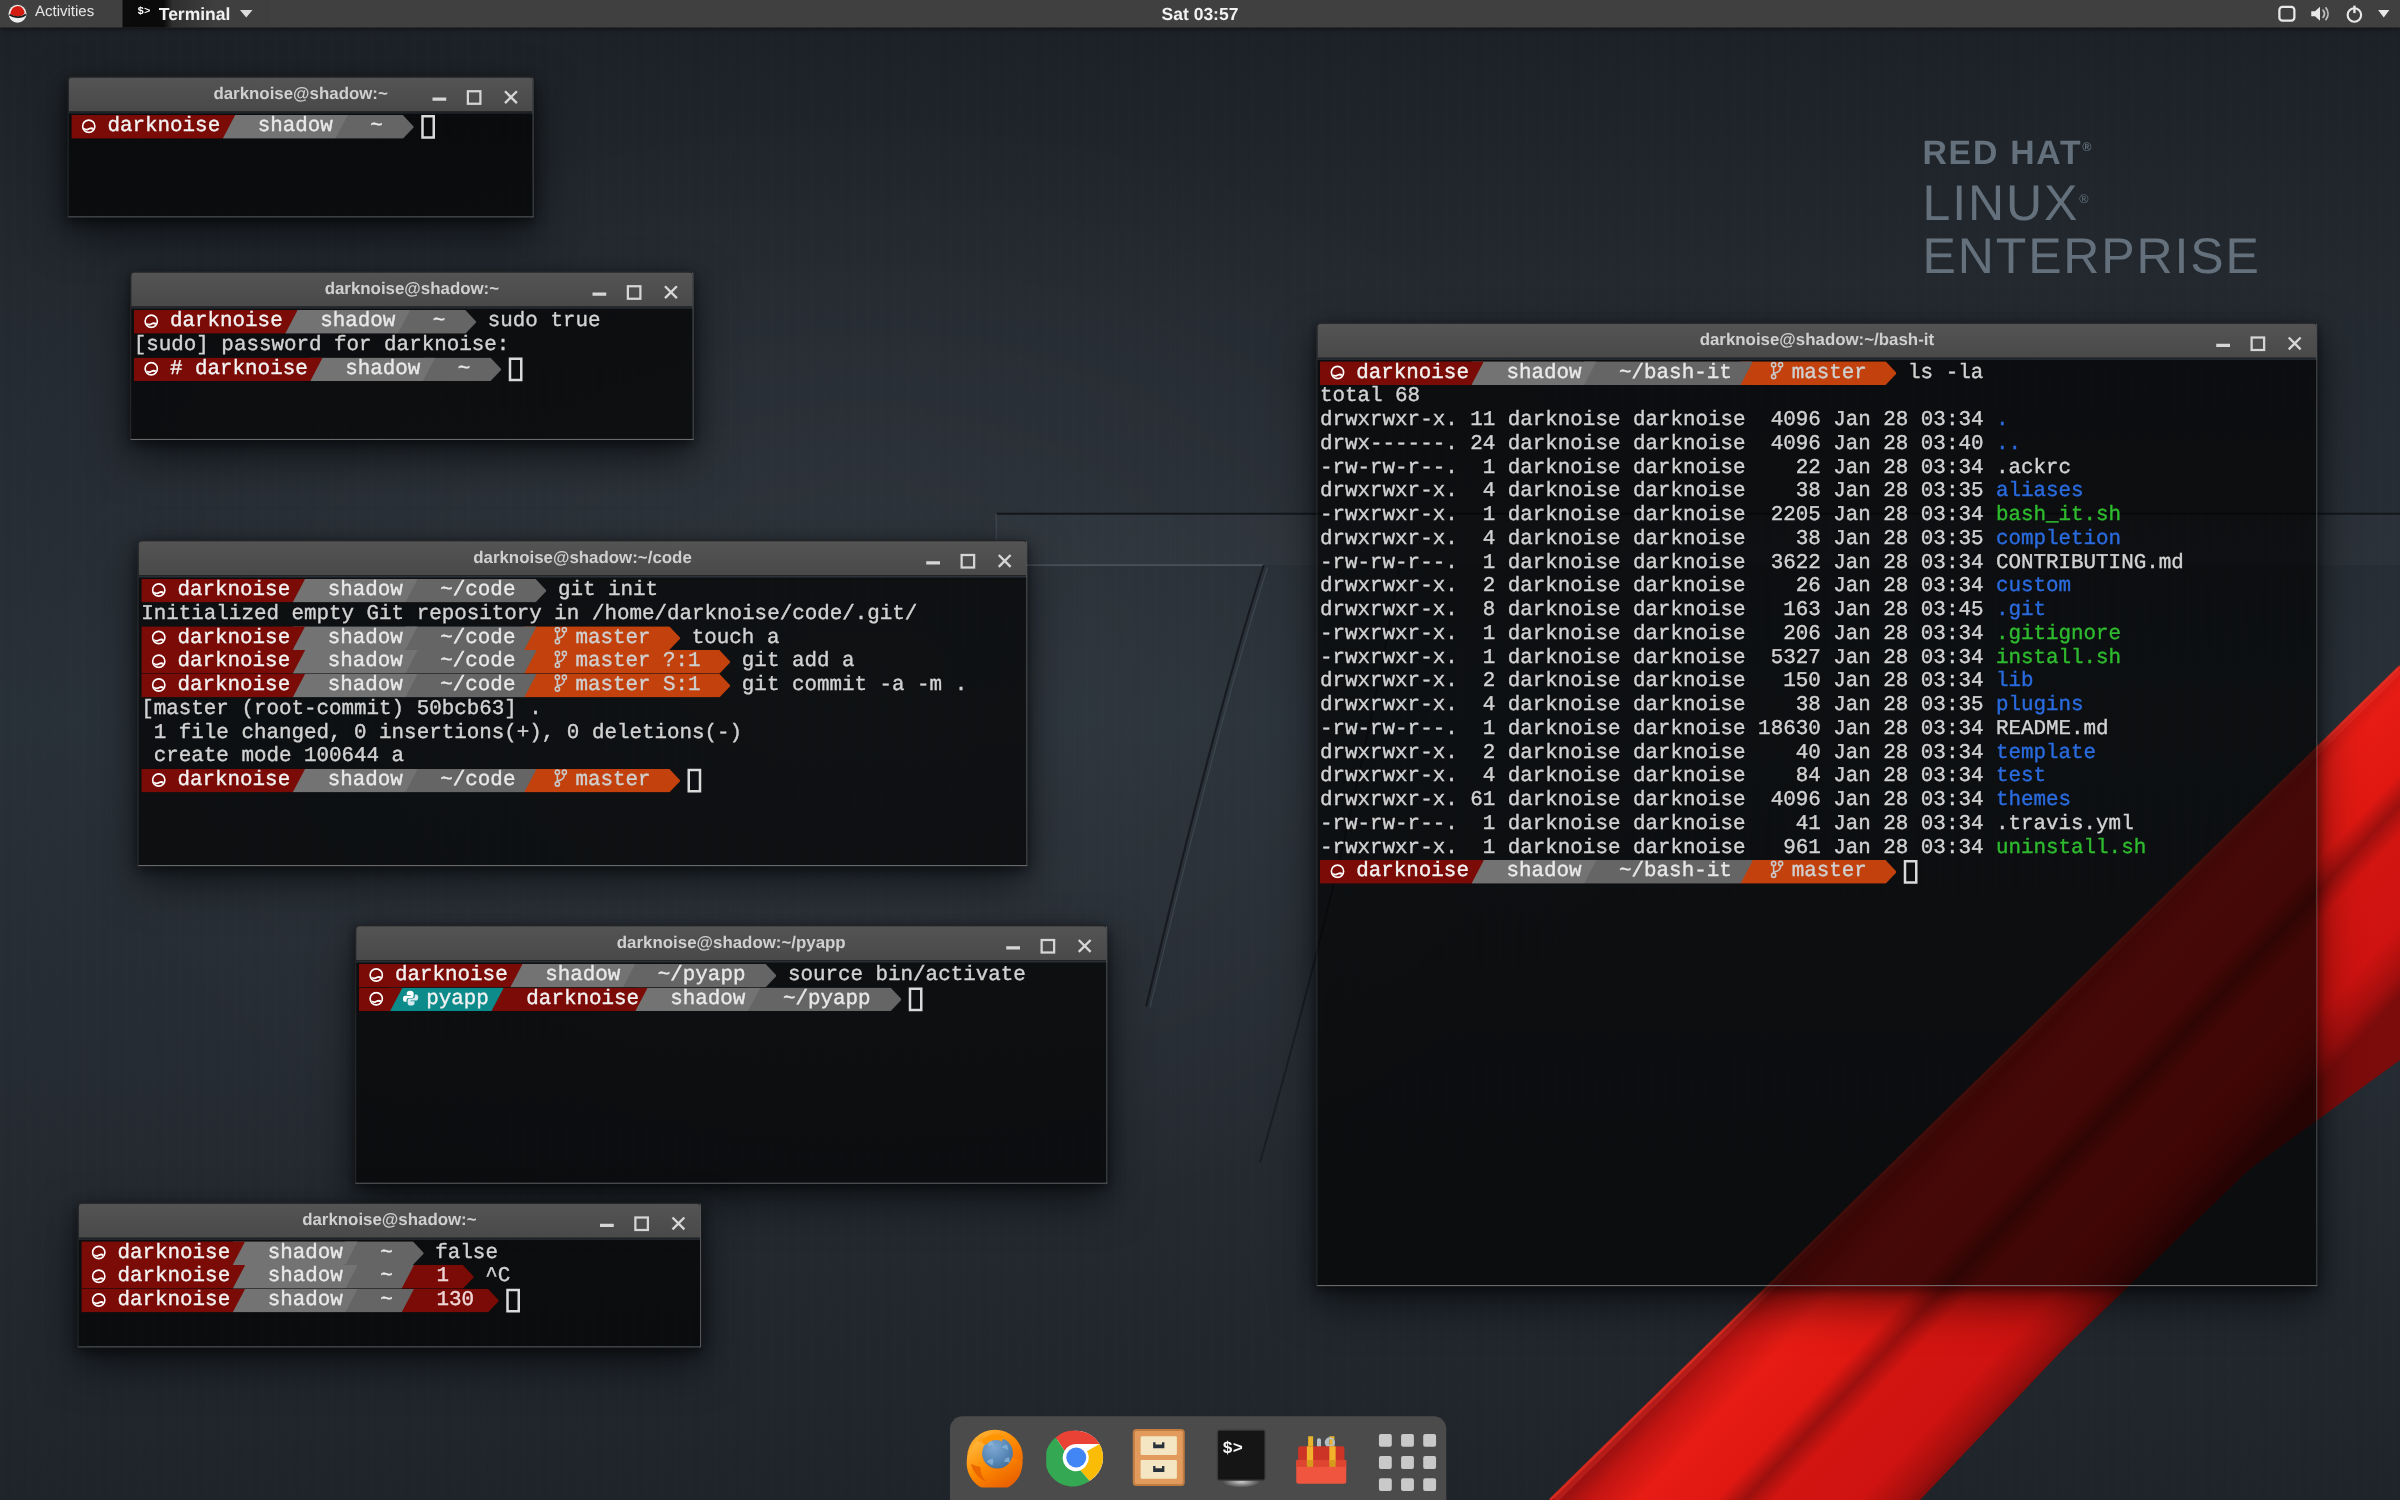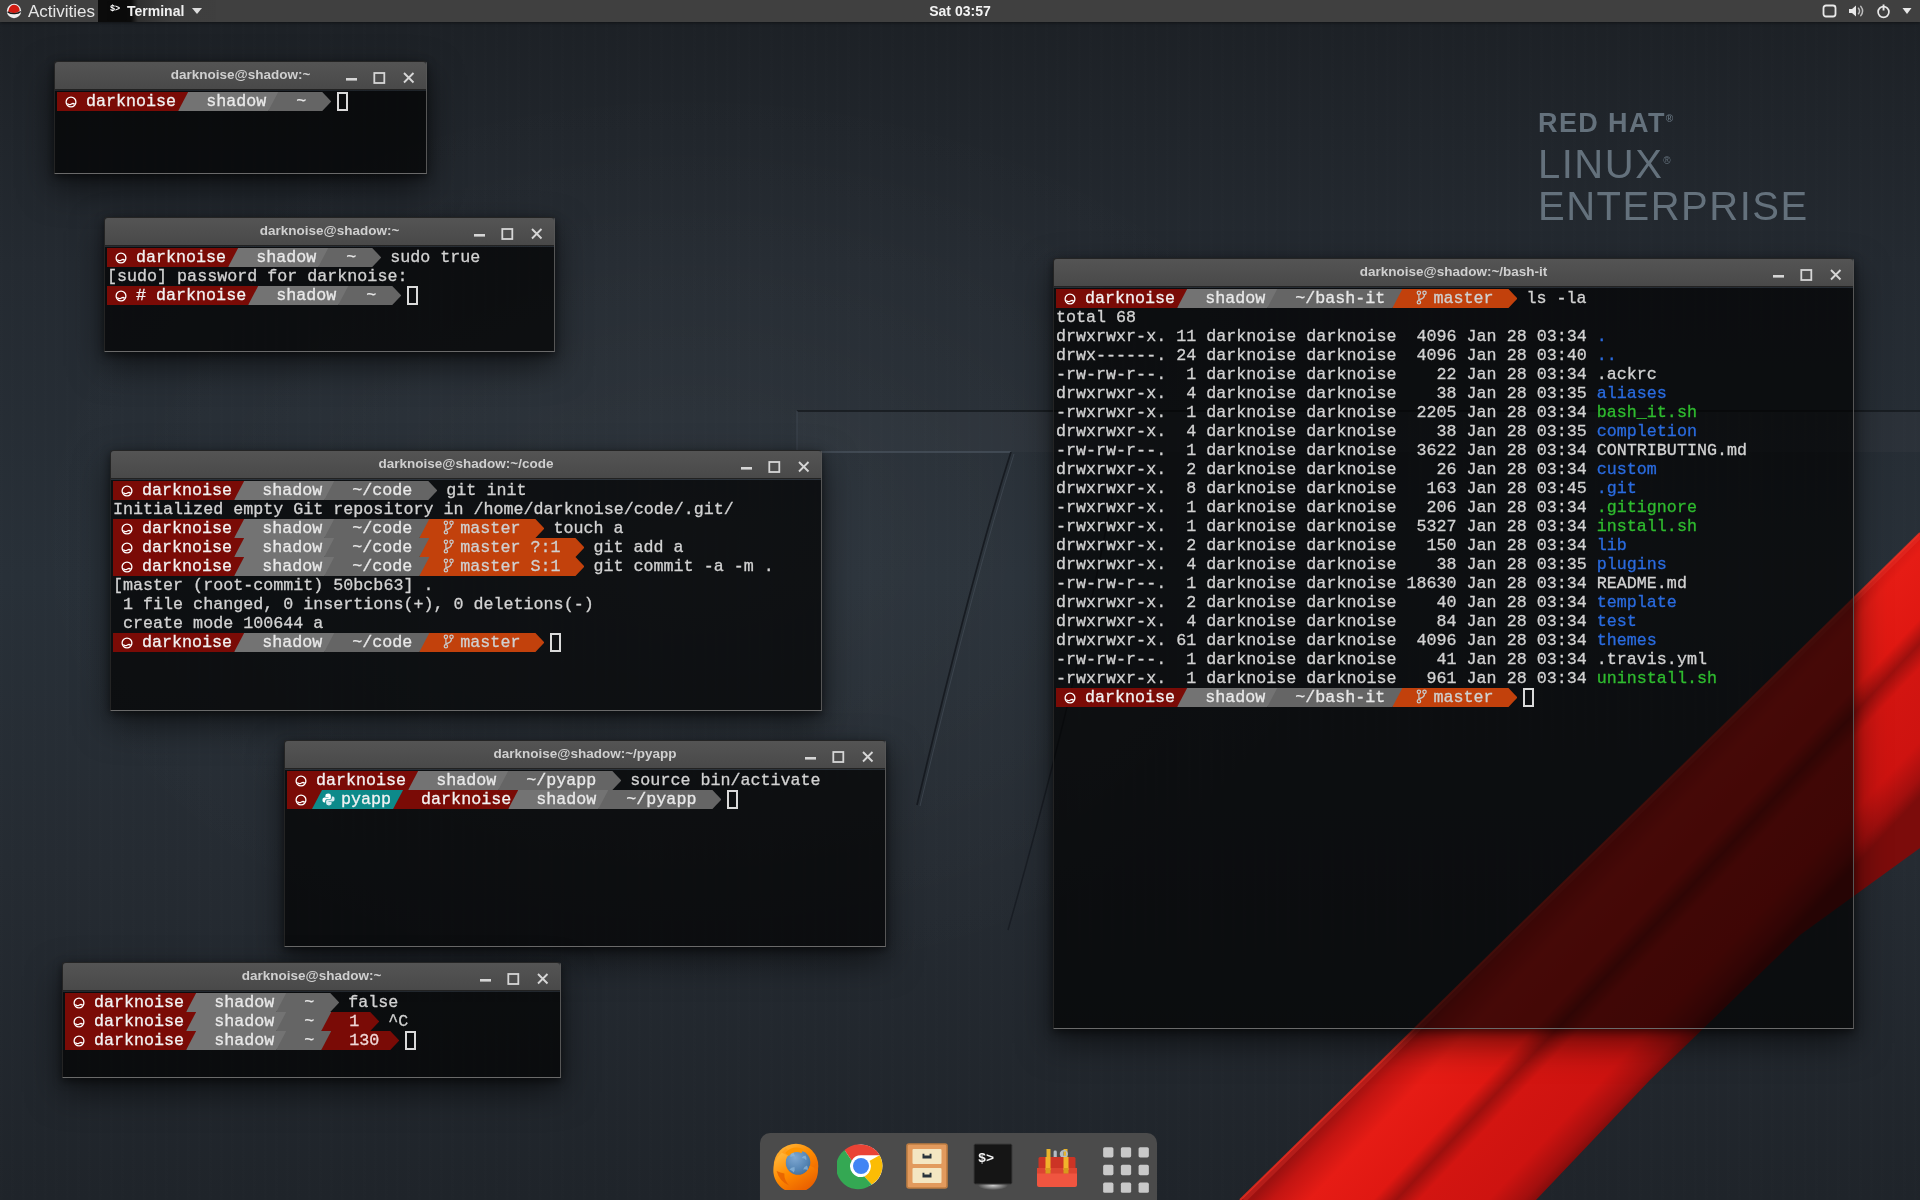--- a/index.html
+++ b/index.html
@@ -8,21 +8,21 @@
  linear-gradient(180deg, #1c2025 0%, #242a31 22%, #283038 48%, #252b32 72%, #1f242a 100%);}
 #streaks{position:absolute;left:0;top:0;width:1920px;height:1200px;
 background:repeating-linear-gradient(90deg, rgba(255,255,255,.005) 0 2px, rgba(0,0,0,.007) 4px 6px, rgba(255,255,255,0) 6px 11px);}
 #rhel{position:absolute;left:1538px;top:102px;color:#64717c;font-family:"Liberation Sans",sans-serif;}
 #rhel .rh{font-size:27px;font-weight:bold;letter-spacing:1.4px;line-height:33px;}
 #rhel .en{font-size:40px;letter-spacing:1.5px;line-height:42px;font-weight:400;}
 #rhel sup{font-size:10px;}
 
 #topbar{position:absolute;left:0;top:0;width:1920px;height:22px;background:#404040;
 font-family:"Liberation Sans",sans-serif;color:#e6e6e6;font-size:14px;box-shadow:0 1px 3px rgba(0,0,0,.45);}
-#topbar .act{position:absolute;left:28px;top:2px;font-size:17px;}
+#topbar .act{position:absolute;left:28px;top:2px;font-size:12px;}
 #tb-hat{position:absolute;left:6px;top:3px;}
 #appbtn{position:absolute;left:98px;top:0;height:22px;padding:0 14px 0 29px;background:linear-gradient(90deg,#0b0b0b 0 33px,rgba(15,15,15,.35) 40px,rgba(40,40,40,.05) 75px);}
 #appbtn .nm{line-height:22px;font-weight:bold;color:#f0f0f0;}
 #clock{position:absolute;left:0;width:1920px;text-align:center;top:3px;font-weight:bold;font-size:14px;color:#f2f2f2;}
 #sysico{position:absolute;right:8px;top:0;height:22px;display:flex;align-items:center;gap:11px;}
 
 .win{position:absolute;border:1px solid #242424;border-right-color:#565656;border-bottom-color:#6a6a6a;border-radius:3px 3px 0 0;box-shadow:0 14px 34px rgba(0,0,0,.55),0 3px 9px rgba(0,0,0,.5);}
 .tb{height:28px;background:linear-gradient(180deg,#545454,#494949);border-bottom:1px solid #222;border-radius:3px 3px 0 0;position:relative;
 font-family:"Liberation Sans",sans-serif;}
 .tb .t{position:absolute;left:0;right:0;top:5px;text-align:center;font-size:13.5px;font-weight:bold;color:#cfcfcf;}
@@ -240,21 +240,21 @@
         <div class="sg u"><svg class="fico" width="12" height="12" viewBox="0 0 12 12">
             <circle cx="6" cy="6" r="4.9" fill="none" stroke="#fff" stroke-width="1.3"></circle>
             <path d="M2 7.1 q2.1 1.5 4.1 0.3 q2-1.2 3.9 0 l-0.7 1.4 q-1.7-0.9-3.4 0.1 q-1.8 1-3.4-0.3z" fill="#fff"></path>
           </svg><span># darknoise</span></div>
         <div class="sg h">shadow</div>
         <div class="sg p end">~</div>
         <div class="cur"></div>
       </div>
  </div>
 </div>
-<div class="win" style="left:110px;top:450px;width:712px;height:261px">
+<div class="win" style="left:110px;top:432px;width:712px;height:261px">
  <div class="tb">
       <div class="t">darknoise@shadow:~/code</div>
       <svg class="btns" width="110" height="28">
         <rect x="30" y="16" width="11" height="2.6" fill="#d6d6d6"></rect>
         <rect x="58.3" y="11" width="10" height="10" fill="none" stroke="#d6d6d6" stroke-width="1.8"></rect>
         <path d="M88 11 l9.5 9.5 M97.5 11 l-9.5 9.5" stroke="#d6d6d6" stroke-width="1.9"></path>
       </svg>
     </div>
  <div class="body">
   <div class="pl">

